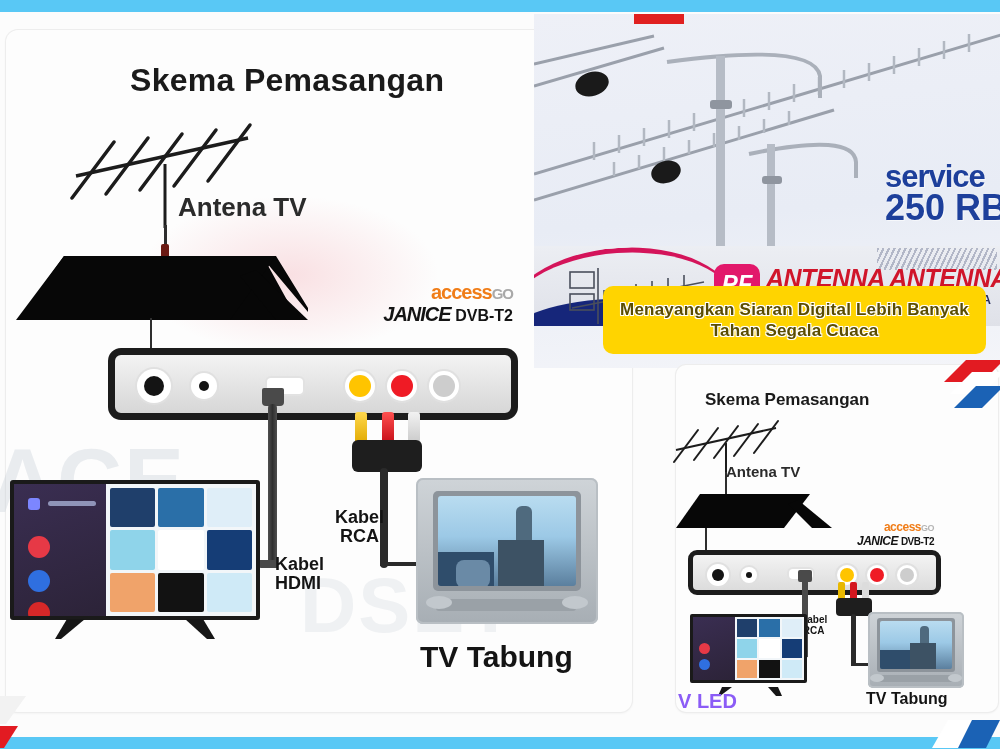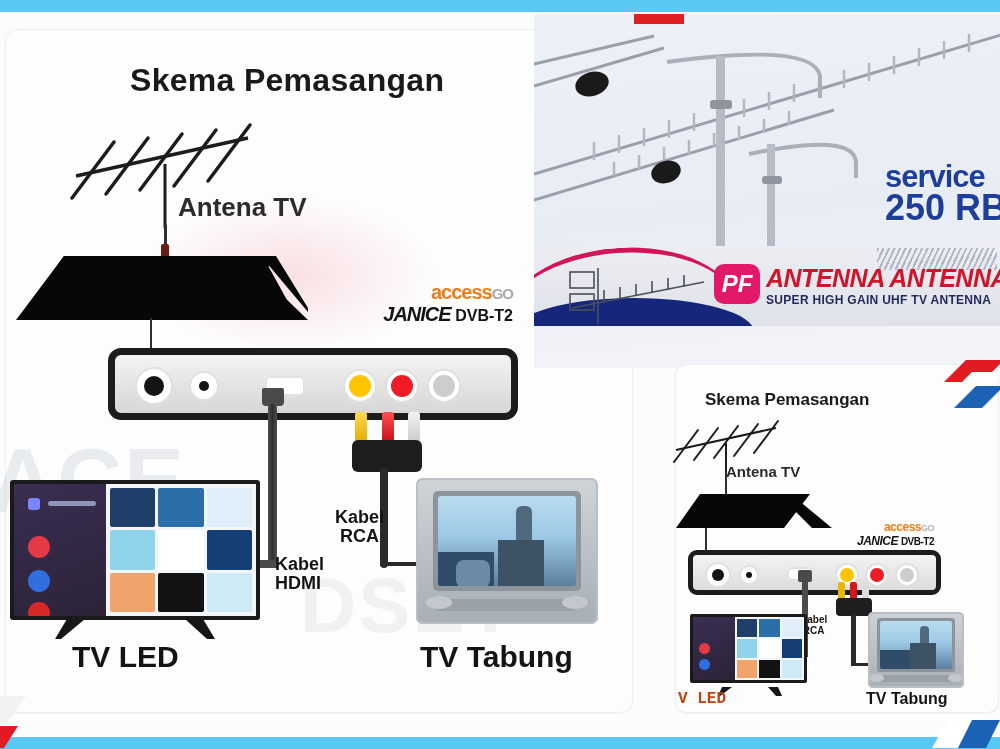--- a/index.html
+++ b/index.html
@@ -177,21 +177,21 @@
     border:5px solid #1c1c1c;border-radius:9px;box-sizing:border-box;
     background:linear-gradient(180deg,#f3f3f3,#dcdcdc);
   }
   .s-tvled{position:absolute;left:690px;top:614px;width:117px;height:69px;background:#111;
     border:3px solid #1a1a1a;border-radius:2px;box-sizing:border-box;overflow:hidden;}
   .s-crt{position:absolute;left:868px;top:612px;width:96px;height:76px;
     background:linear-gradient(180deg,#cfd4d8,#a7aeb4);border-radius:5px;box-shadow:inset 0 0 0 2px #b9bfc4;}
   .s-crt .bez{position:absolute;left:9px;top:6px;width:78px;height:54px;background:#8d949b;border-radius:3px;}
   .s-crt .scr{position:absolute;left:3px;top:3px;width:72px;height:48px;border-radius:2px;
     background:linear-gradient(180deg,#b9dcf0 0%,#9cc9e6 45%,#5b7f9e 100%);overflow:hidden;}
-  .s-lbl-led{position:absolute;left:678px;top:690px;font-size:16px;font-weight:bold;color:#c2410c;font-family:Liberation Mono, monospace;}
+  .s-lbl-led{position:absolute;left:678px;top:690px;font-size:20px;font-weight:bold;color:#8b5cf6;}
   .s-lbl-tab{position:absolute;left:866px;top:690px;font-size:16px;font-weight:bold;color:#141414;}
   .s-hdmi{position:absolute;left:771px;top:638px;font-size:10px;font-weight:bold;color:#141414;line-height:1.1;}
   .s-rca{position:absolute;left:800px;top:614px;font-size:10px;font-weight:bold;color:#141414;line-height:1.1;text-align:center;}
 </style>
 </head>
 <body>
 
 <div class="stage">
 
   <div class="bar-top"></div>
@@ -306,21 +306,20 @@
         <div class="tile" style="background:#cfeaf7;"></div>
       </div>
     </div>
   </div>
   <div class="tvstand">
     <svg width="160" height="22" viewBox="0 0 160 22">
       <polygon points="12,0 30,0 6,20 0,20" fill="#161616"></polygon>
       <polygon points="130,0 148,0 160,20 152,20" fill="#161616"></polygon>
     </svg>
   </div>
-  <div class="lbl-tvled">TV LED</div>
 
   <div class="crt">
     <div class="bez">
       <div class="scr">
         <div class="rock" style="left:78px;top:10px;width:16px;height:54px;border-radius:6px 6px 0 0;"></div>
         <div class="rock" style="left:60px;top:44px;width:46px;height:48px;background:#3d5264;"></div>
         <div class="rock" style="left:0px;top:56px;width:56px;height:36px;background:#2f4d6b;"></div>
         <div class="rock" style="left:18px;top:64px;width:34px;height:28px;background:#6a8aa6;border-radius:8px;"></div>
       </div>
     </div>
@@ -405,20 +404,24 @@
           <line x1="34" y1="10" x2="34" y2="66"></line>
         </g>
       </svg>
       <div class="pf-grid"></div>
       <div class="pf-logo">PF</div>
       <div class="pf-t1">ANTENNA ANTENNA</div>
       <div class="pf-t2">SUPER HIGH GAIN UHF TV ANTENNA</div>
     </div>
   </div>
 
+  <div class="caption">
+    <div>Menayangkan Siaran Digital Lebih Banyak</div>
+    <div>Tahan Segala Cuaca</div>
+  </div>
 
   <div class="card-sub"></div>
 
   <div class="s-title">Skema Pemasangan</div>
 
   <div style="position:absolute;left:672px;top:418px;">
     <svg width="110" height="60" viewBox="0 0 110 60">
       <line x1="4" y1="32" x2="104" y2="10" stroke="#1c1c1c" stroke-width="2"></line>
       <g stroke="#1c1c1c" stroke-width="2" stroke-linecap="round">
         <line x1="2" y1="44" x2="26" y2="12"></line>

